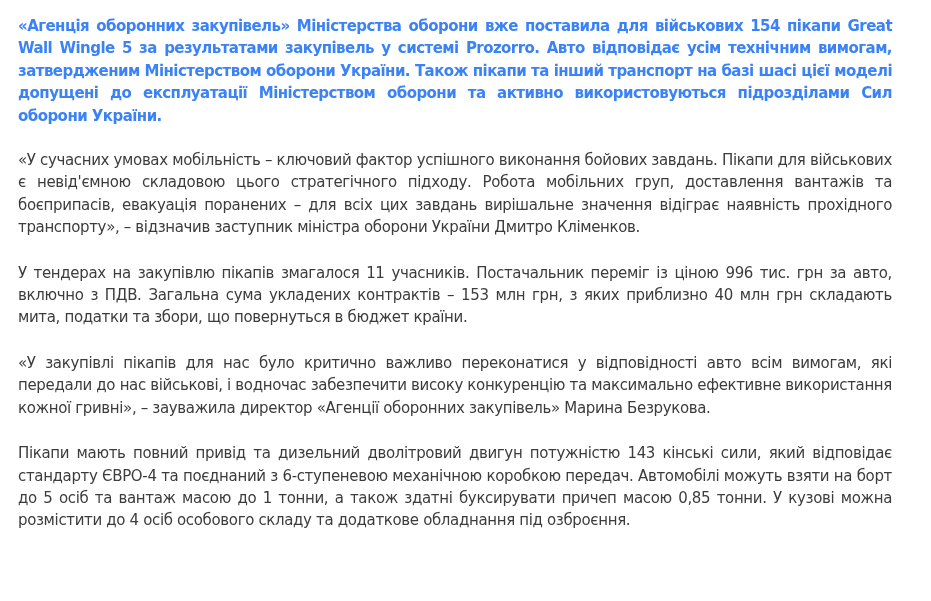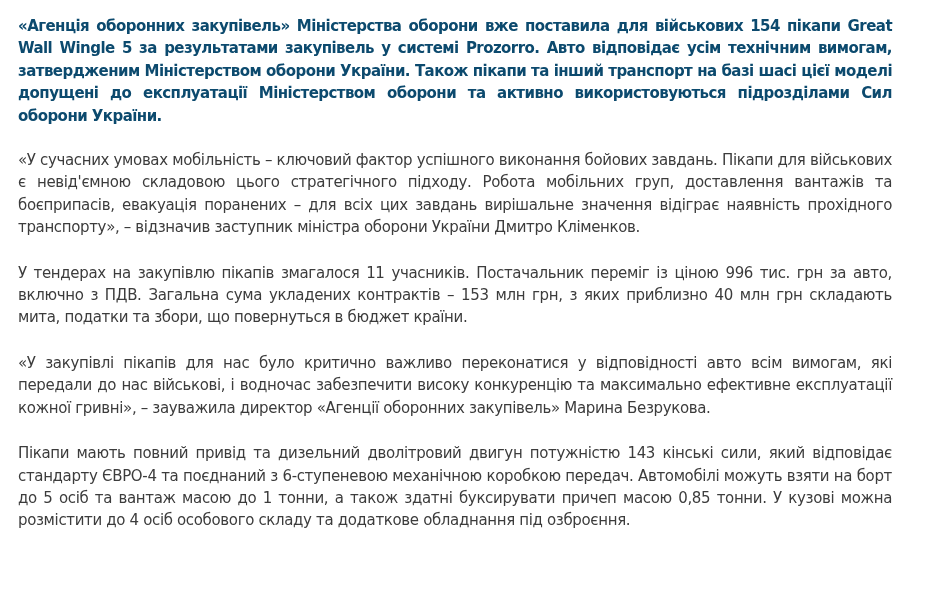--- a/index.html
+++ b/index.html
@@ -22,27 +22,27 @@
       line-height: 22.4px;
       color: #3c3c3c;
       letter-spacing: -0.35px;
     }
     .article p {
       margin: 0 0 23px 0;
       text-align: justify;
     }
     .article p.lead {
       font-weight: bold;
-      color: #0c4a6e;
+      color: #3b82f6;
       letter-spacing: -0.55px;
       margin-bottom: 22px;
     }
   </style>
 </head>
 <body>
 
 <div class="article">
   <p class="lead">«Агенція оборонних закупівель» Міністерства оборони вже поставила для військових 154 пікапи Great Wall Wingle 5 за результатами закупівель у системі Prozorro. Авто відповідає усім технічним вимогам, затвердженим Міністерством оборони України. Також пікапи та інший транспорт на базі шасі цієї моделі допущені до експлуатації Міністерством оборони та активно використовуються підрозділами Сил оборони України.</p>
   <p>«У сучасних умовах мобільність – ключовий фактор успішного виконання бойових завдань. Пікапи для військових є невід'ємною складовою цього стратегічного підходу. Робота мобільних груп, доставлення вантажів та боєприпасів, евакуація поранених – для всіх цих завдань вирішальне значення відіграє наявність прохідного транспорту», – відзначив заступник міністра оборони України Дмитро Кліменков.</p>
   <p>У тендерах на закупівлю пікапів змагалося 11 учасників. Постачальник переміг із ціною 996 тис. грн за авто, включно з ПДВ. Загальна сума укладених контрактів – 153 млн грн, з яких приблизно 40 млн грн складають мита, податки та збори, що повернуться в бюджет країни.</p>
-  <p>«У закупівлі пікапів для нас було критично важливо переконатися у відповідності авто всім вимогам, які передали до нас військові, і водночас забезпечити високу конкуренцію та максимально ефективне експлуатації кожної гривні», – зауважила директор «Агенції оборонних закупівель» Марина Безрукова.</p>
+  <p>«У закупівлі пікапів для нас було критично важливо переконатися у відповідності авто всім вимогам, які передали до нас військові, і водночас забезпечити високу конкуренцію та максимально ефективне використання кожної гривні», – зауважила директор «Агенції оборонних закупівель» Марина Безрукова.</p>
   <p>Пікапи мають повний привід та дизельний дволітровий двигун потужністю 143 кінські сили, який відповідає стандарту ЄВРО-4 та поєднаний з 6-ступеневою механічною коробкою передач. Автомобілі можуть взяти на борт до 5 осіб та вантаж масою до 1 тонни, а також здатні буксирувати причеп масою 0,85 тонни. У кузові можна розмістити до 4 осіб особового складу та додаткове обладнання під озброєння.</p>
 </div>
 
 </body></html>

